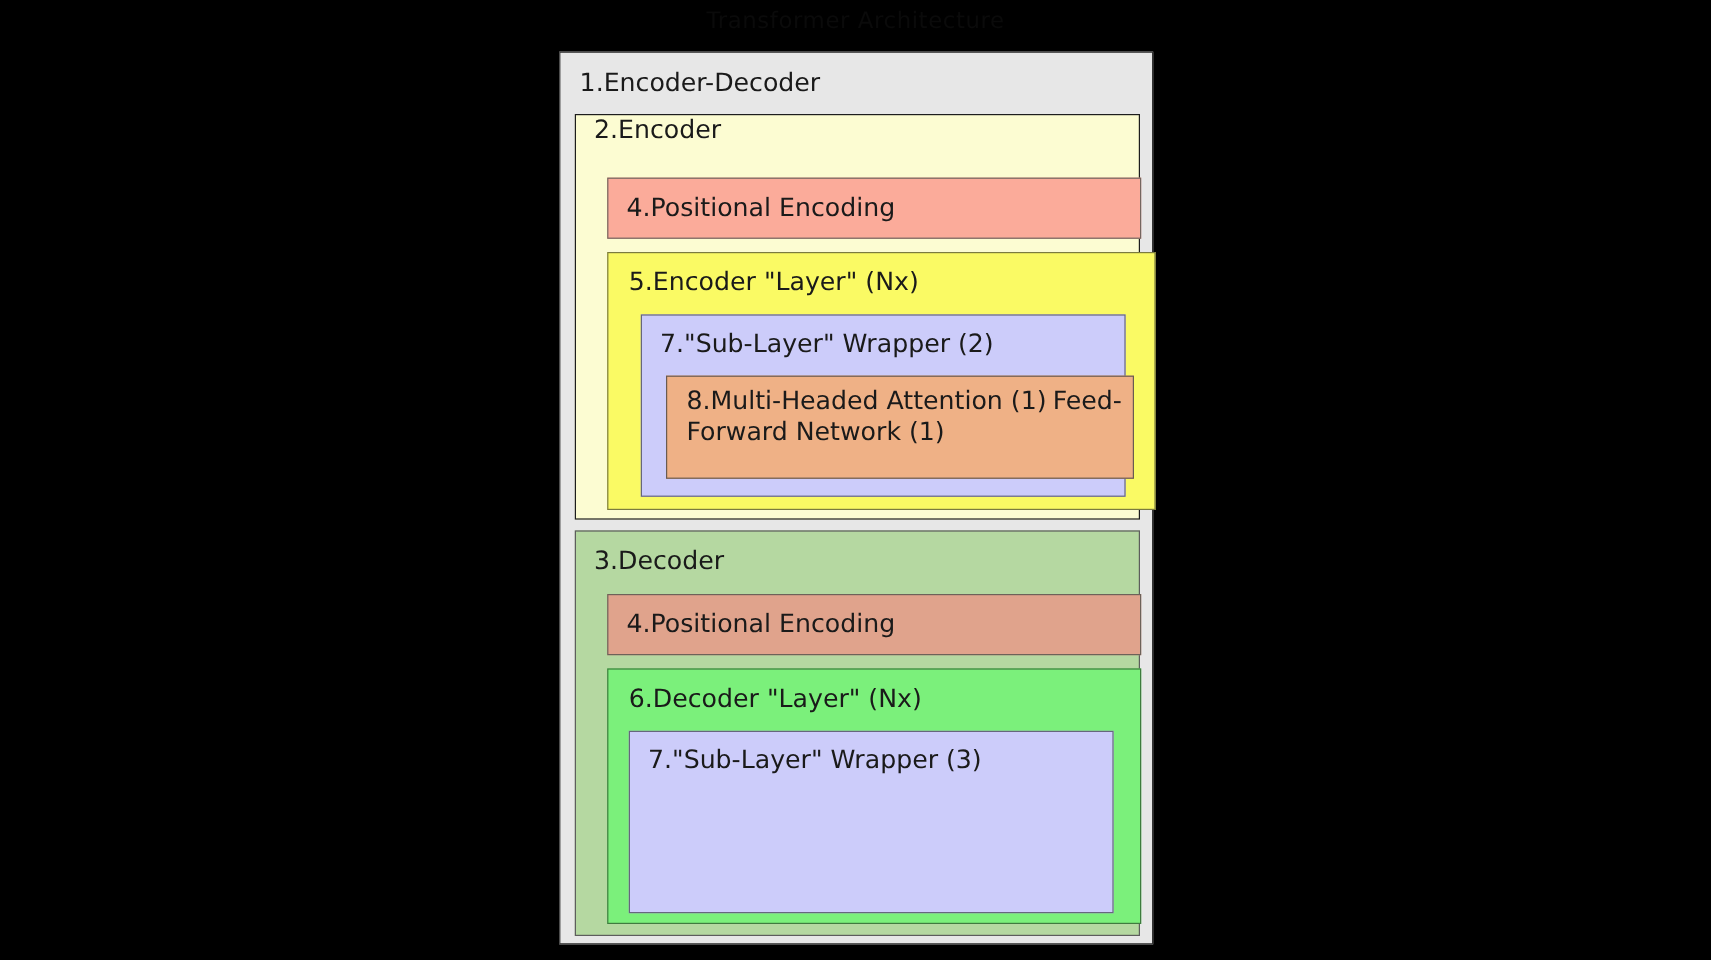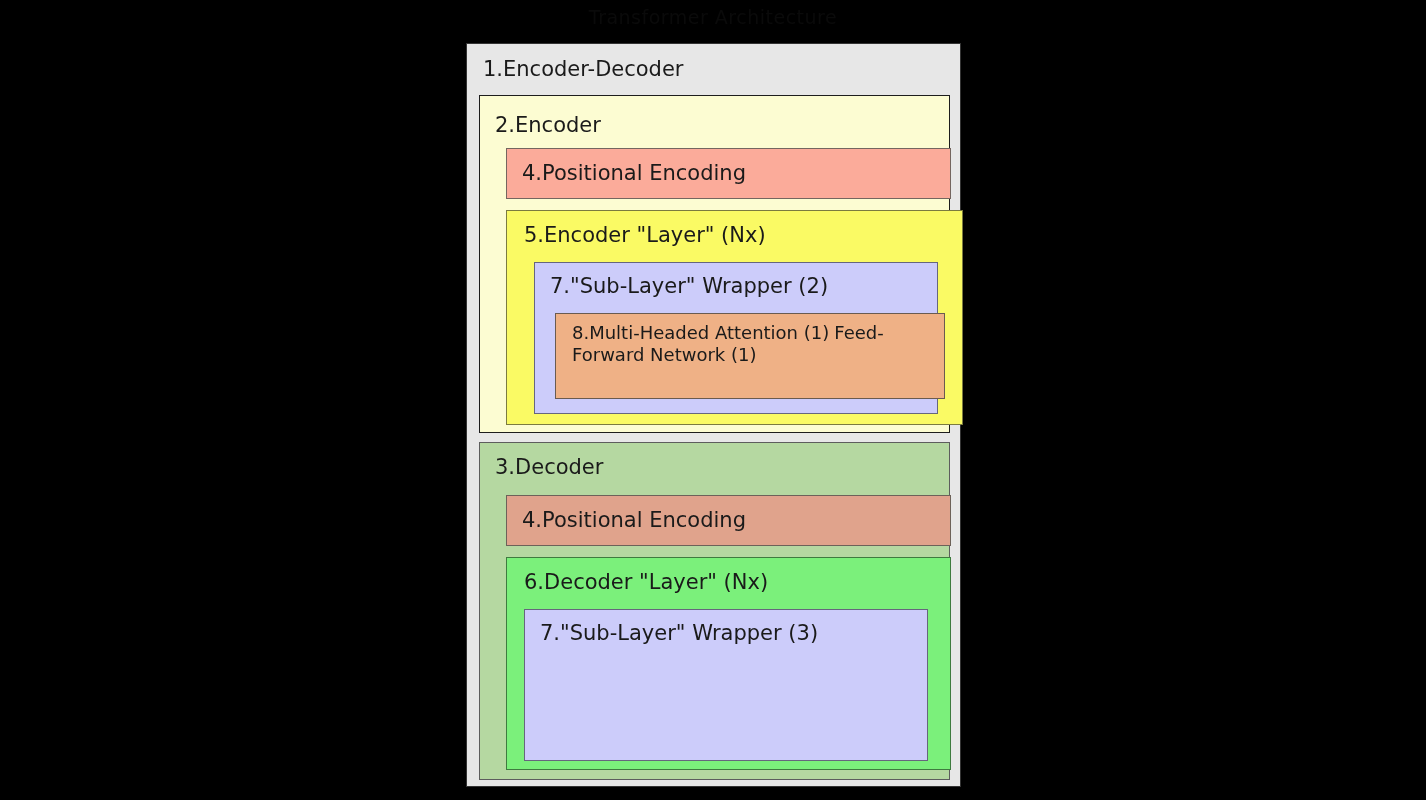--- a/index.html
+++ b/index.html
@@ -74,21 +74,21 @@
     left: 12px;
     top: 51px;
     width: 471px;
     height: 338px;
     background: #fcfcd2;
     border: 1px solid #1d1d1d;
   }
   #encoder > .box-label {
     position: absolute;
     left: 15px;
-    top: 17px;
+    top: 0;
   }
 
   
   #decoder {
     left: 12px;
     top: 398px;
     width: 471px;
     height: 338px;
     background: #b5d8a1;
     border: 1px solid #5d5d5d;
@@ -199,21 +199,21 @@
     background: #efb186;
     border: 1px solid #6a5b50;
   }
   #encoder-attention-block > .block-lines,
   #decoder-attention-block > .block-lines {
     position: absolute;
     left: 16px;
     top: 8px;
   }
   .block-lines .box-label {
-    font-size: 18px;
+    font-size: 21px;
     line-height: 1.22;
     padding: 1px 0;
   }
 </style>
 </head>
 <body>
 
 <div id="canvas">
 
   <div class="diagram-title">Transformer Architecture</div>

